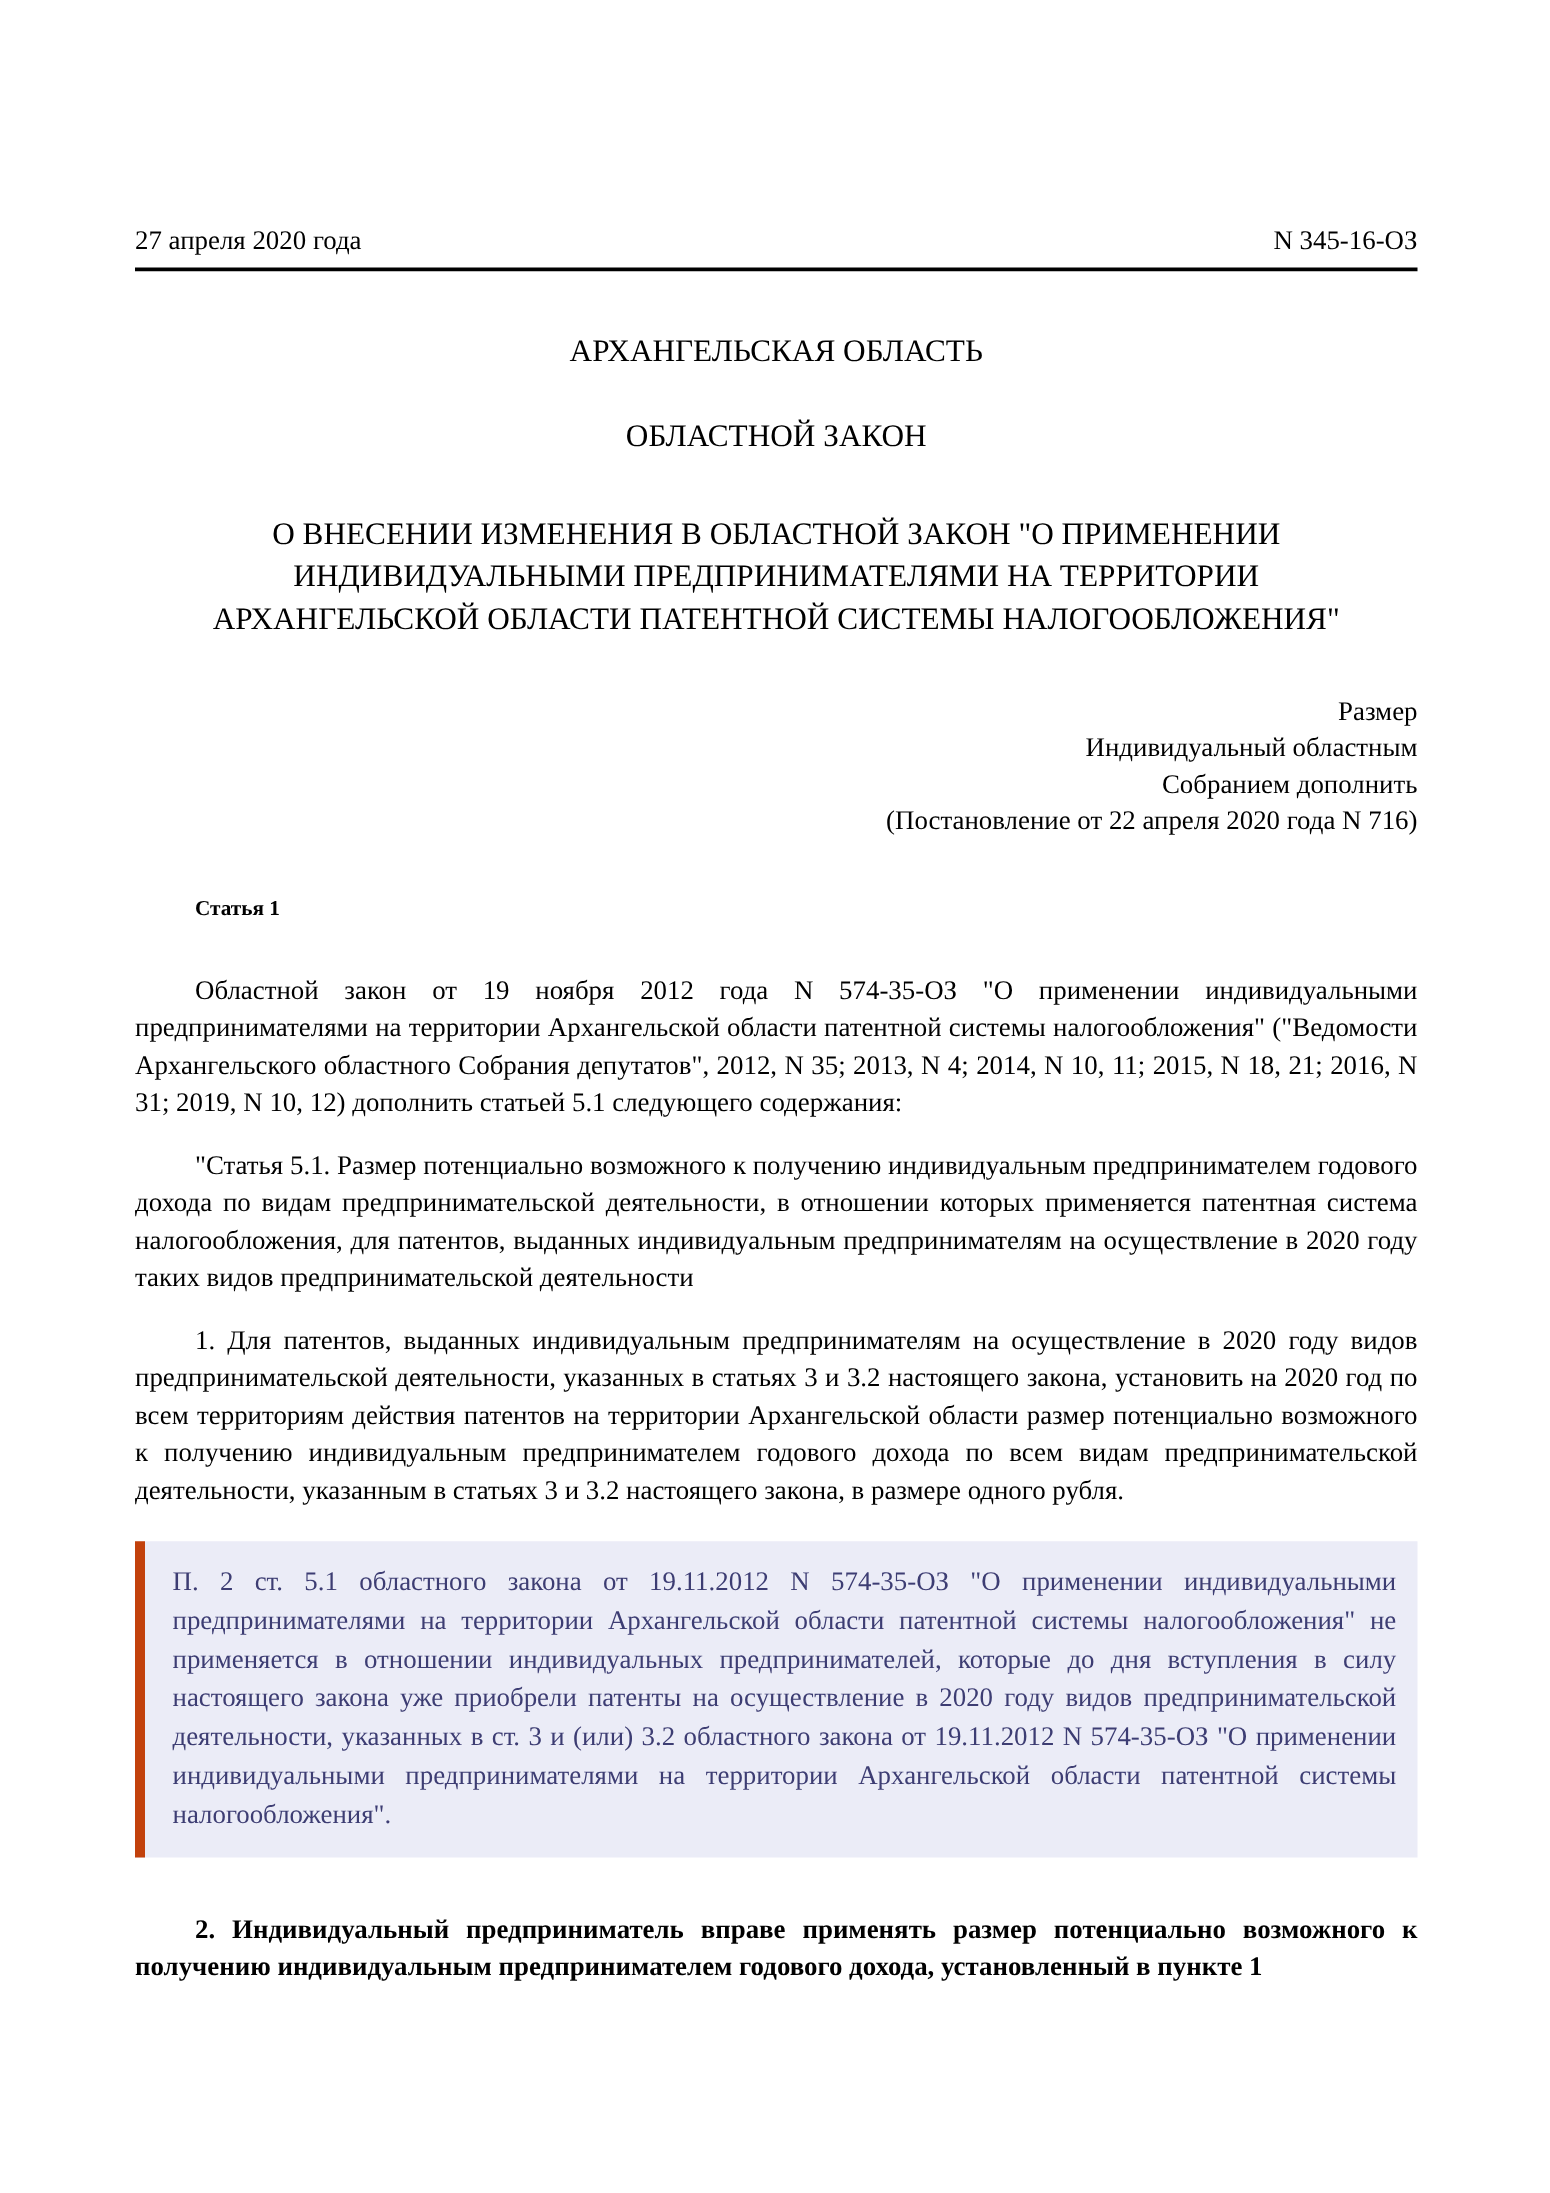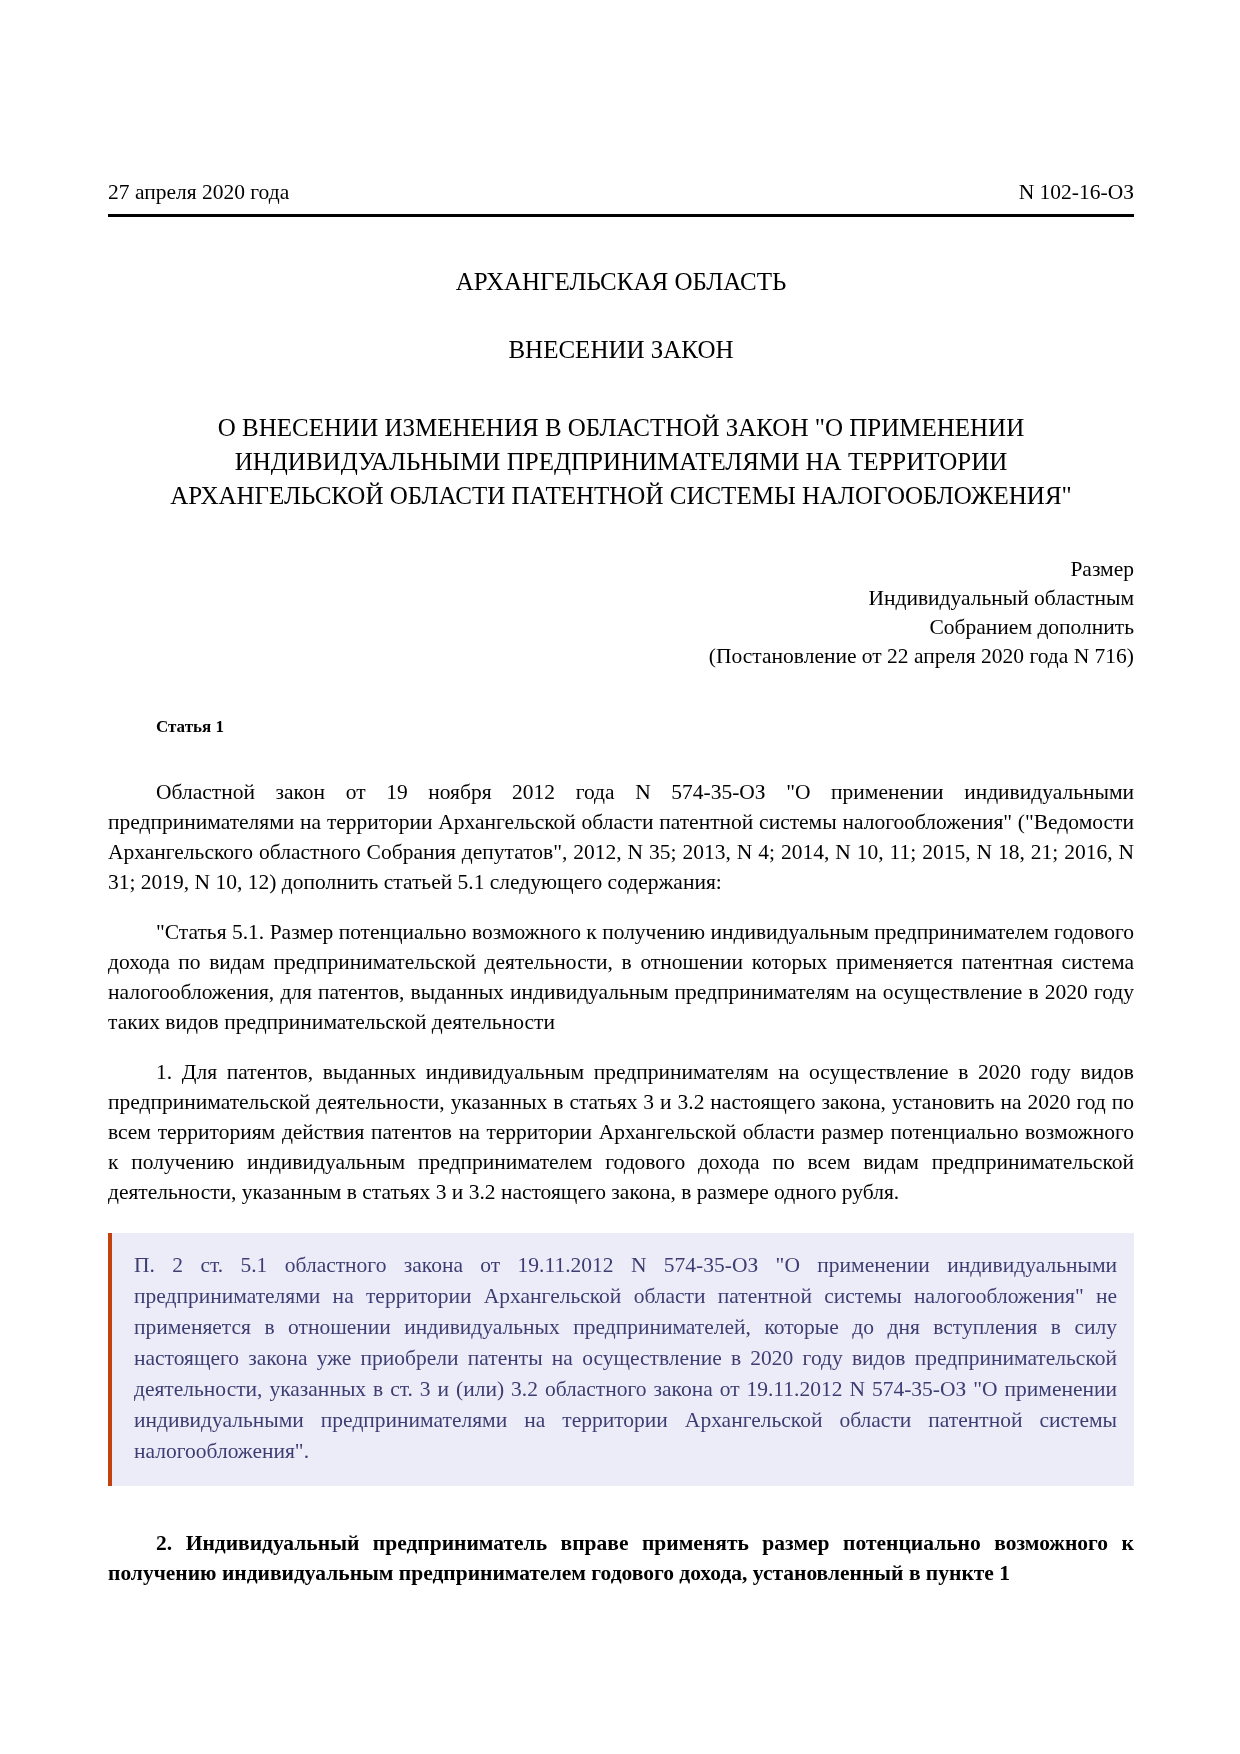--- a/index.html
+++ b/index.html
@@ -63,43 +63,43 @@
     font-size: 21.5px;
     line-height: 30px;
     text-align: justify;
     text-indent: 48px;
     margin: 20px 0 0 0;
   }
   .para-first { margin-top: 40px; }
   .note-box {
     margin-top: 26px;
     background: #ebecf7;
-    border-left: 4px solid #c2410c;
+    border-left: 8px solid #c2410c;
     padding: 17px 17px 19px 22px;
     color: #3d3d73;
     font-size: 21.5px;
     line-height: 31px;
     text-align: justify;
   }
   .para-final { margin-top: 42px; font-weight: bold; }
 </style>
 </head>
 <body>
 
 <div class="page">
 
   <div class="doc-header">
     <span>27 апреля 2020 года</span>
-    <span>N 102-16-ОЗ</span>
+    <span>N 345-16-ОЗ</span>
   </div>
   <hr class="header-rule">
 
   <div class="centered-heading region-heading">АРХАНГЕЛЬСКАЯ ОБЛАСТЬ</div>
 
-  <div class="centered-heading doctype-heading">ВНЕСЕНИИ ЗАКОН</div>
+  <div class="centered-heading doctype-heading">ОБЛАСТНОЙ ЗАКОН</div>
 
   <div class="doc-title">О ВНЕСЕНИИ ИЗМЕНЕНИЯ В ОБЛАСТНОЙ ЗАКОН "О ПРИМЕНЕНИИ ИНДИВИДУАЛЬНЫМИ ПРЕДПРИНИМАТЕЛЯМИ НА ТЕРРИТОРИИ АРХАНГЕЛЬСКОЙ ОБЛАСТИ ПАТЕНТНОЙ СИСТЕМЫ НАЛОГООБЛОЖЕНИЯ"</div>
 
   <div class="adoption-block">
     <div>Размер</div>
     <div>Индивидуальный областным</div>
     <div>Собранием дополнить</div>
     <div>(Постановление от 22 апреля 2020 года N 716)</div>
   </div>
 

